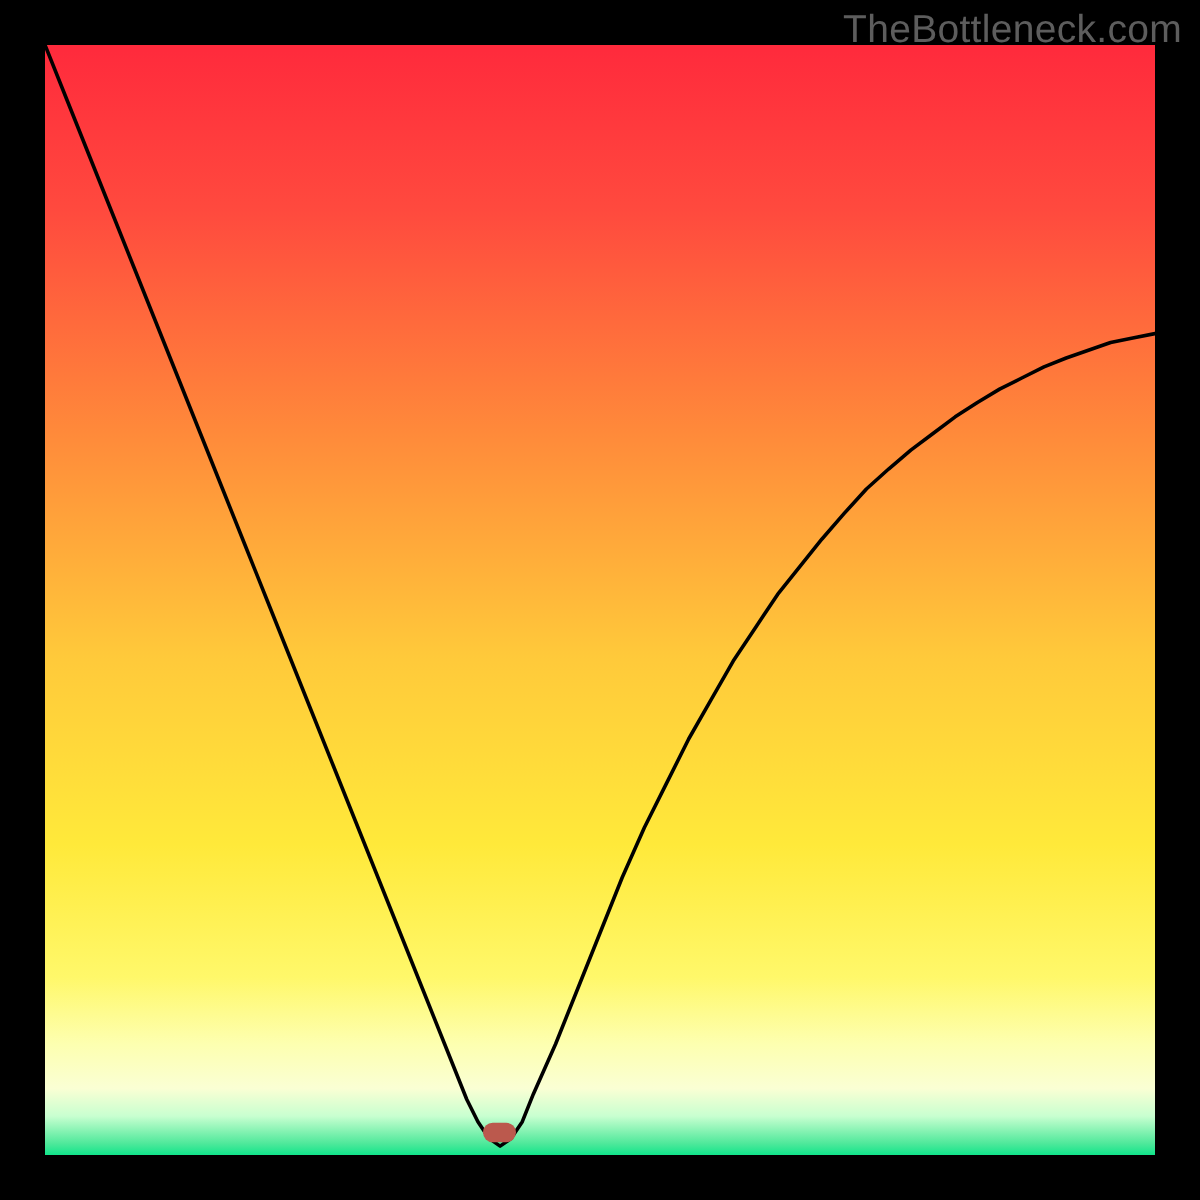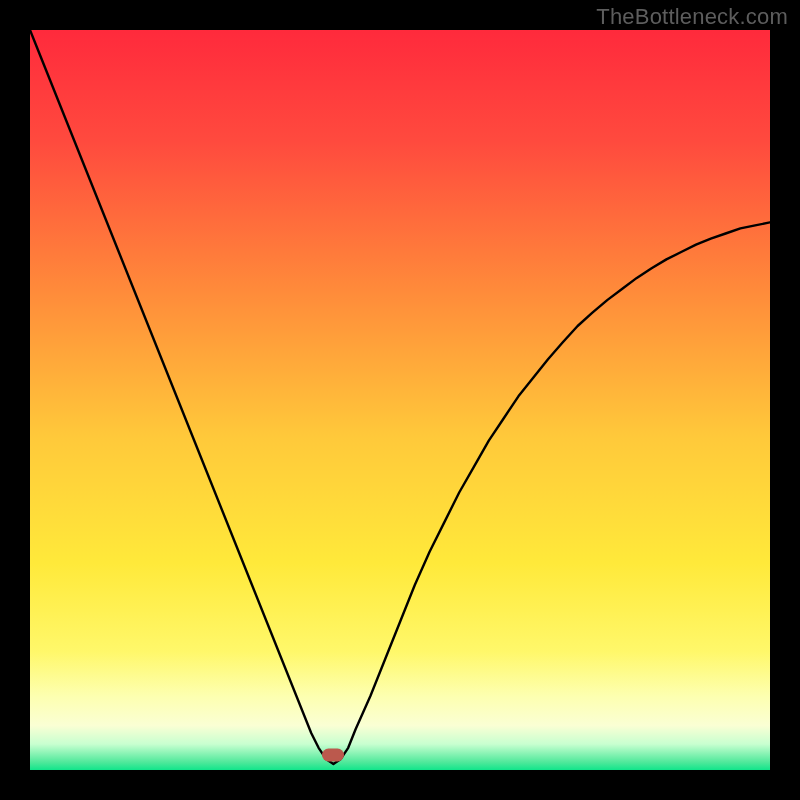--- a/index.html
+++ b/index.html
@@ -29,21 +29,21 @@
     position: absolute;
     left: 0;
     top: 0;
     width: 740px;
     height: 740px;
   }
   .watermark {
     position: absolute;
     top: 4px;
     right: 12px;
-    font-size: 22px;
+    font-size: 26px;
     font-weight: 500;
     color: #5d5d5d;
     letter-spacing: 0.2px;
     font-family: Arial, Helvetica, sans-serif;
   }
   .marker {
     position: absolute;
     width: 22px;
     height: 13px;
     border-radius: 7px;

